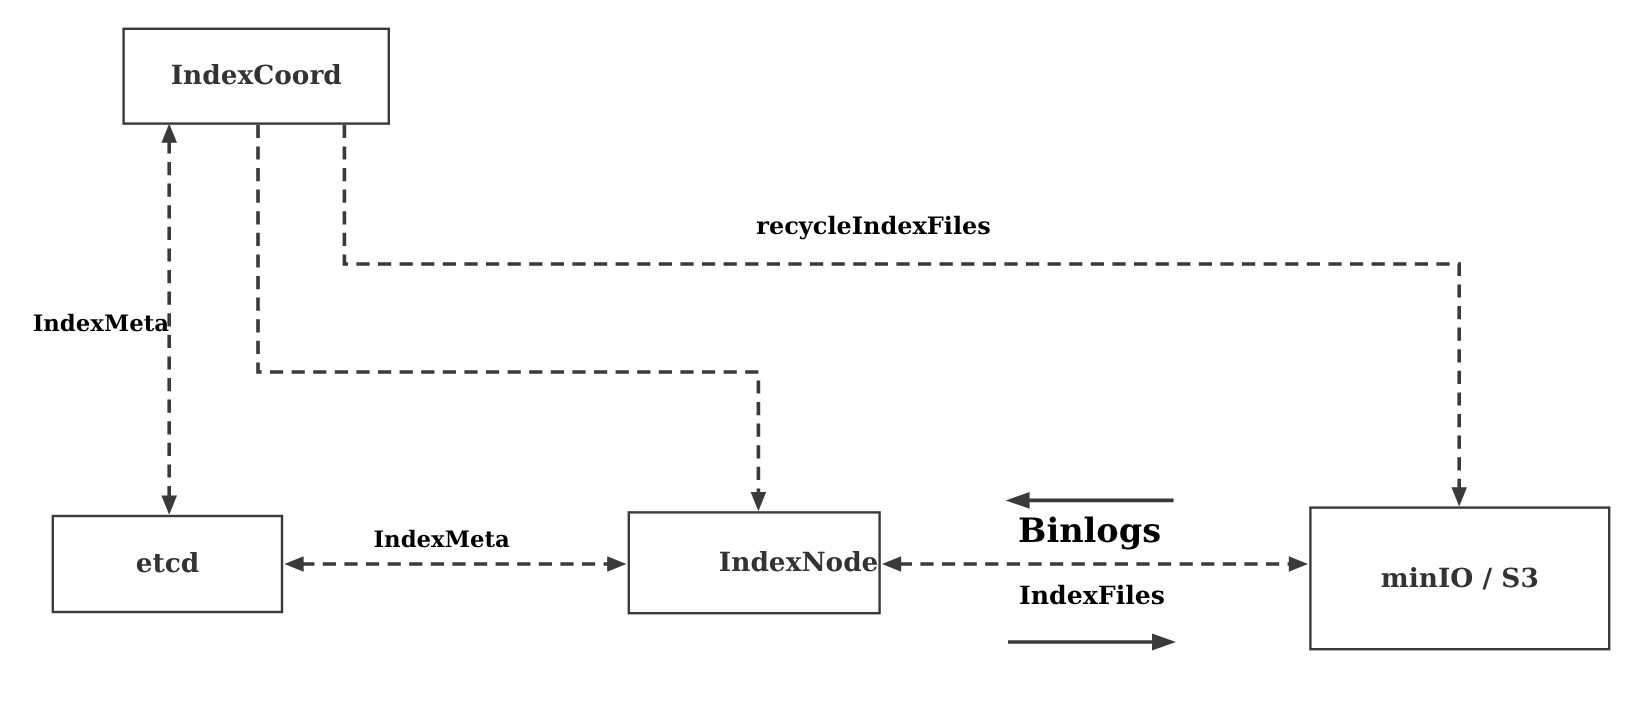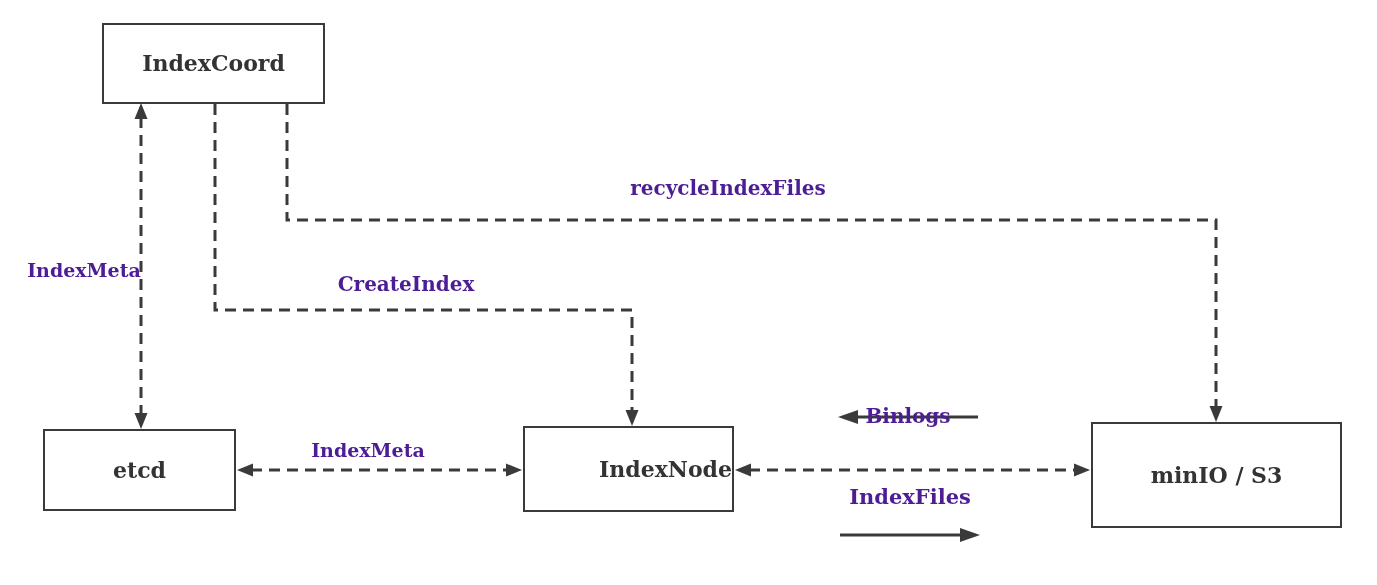--- a/index.html
+++ b/index.html
@@ -33,34 +33,34 @@
     justify-content: center;
     text-align: center;
     color: #333333;
     font-weight: bold;
     font-size: 22px;
     line-height: 1.3;
   }
   .node-indexcoord { left: 102px; top: 23px;  width: 223px; height: 81px; }
   .node-etcd       { left: 43px;  top: 429px; width: 193px; height: 82px; }
   .node-indexnode  { left: 523px; top: 426px; width: 211px; height: 86px; align-items: flex-end; }
-  .node-storage    { left: 1091px;top: 422px; width: 251px; height: 106px; }
+  .node-storage    { left: 1091px;top: 422px; width: 251px; height: 120px; }
   .edge-label {
     position: absolute;
     transform: translate(-50%, -50%);
-    color: #4c1d95;
+    color: #000000;
     font-weight: bold;
     font-size: 19px;
     white-space: nowrap;
   }
   .lbl-indexmeta-left   { left: 84px;  top: 270px; }
   .lbl-createindex      { left: 406px; top: 284px; font-size: 20px; }
   .lbl-recycle          { left: 728px; top: 188px; font-size: 20px; }
   .lbl-indexmeta-bottom { left: 368px; top: 450px; }
-  .lbl-binlogs          { left: 908px; top: 416px; font-size: 20px; }
+  .lbl-binlogs          { left: 908px; top: 442px; font-size: 28px; }
   .lbl-indexfiles       { left: 910px; top: 496px; font-size: 21px; }
 </style>
 </head>
 <body>
 
 <div class="canvas">
 
   <svg class="wires" width="1377" height="585" viewBox="0 0 1377 585" xmlns="http://www.w3.org/2000/svg">
 
     <line x1="141" y1="117" x2="141" y2="416" stroke="#3a3a3a" stroke-width="3" stroke-dasharray="11 7"></line>
@@ -99,21 +99,20 @@
   <div class="node node-indexnode">
     <span>IndexNode</span>
   </div>
 
   <div class="node node-storage">
     <span>minIO / S3</span>
   </div>
 
   <div class="edge-label lbl-indexmeta-left">IndexMeta</div>
 
-  <div class="edge-label lbl-createindex">CreateIndex</div>
 
   <div class="edge-label lbl-recycle">recycleIndexFiles</div>
 
   <div class="edge-label lbl-indexmeta-bottom">IndexMeta</div>
 
   <div class="edge-label lbl-binlogs">Binlogs</div>
 
   <div class="edge-label lbl-indexfiles">IndexFiles</div>
 
 </div>

